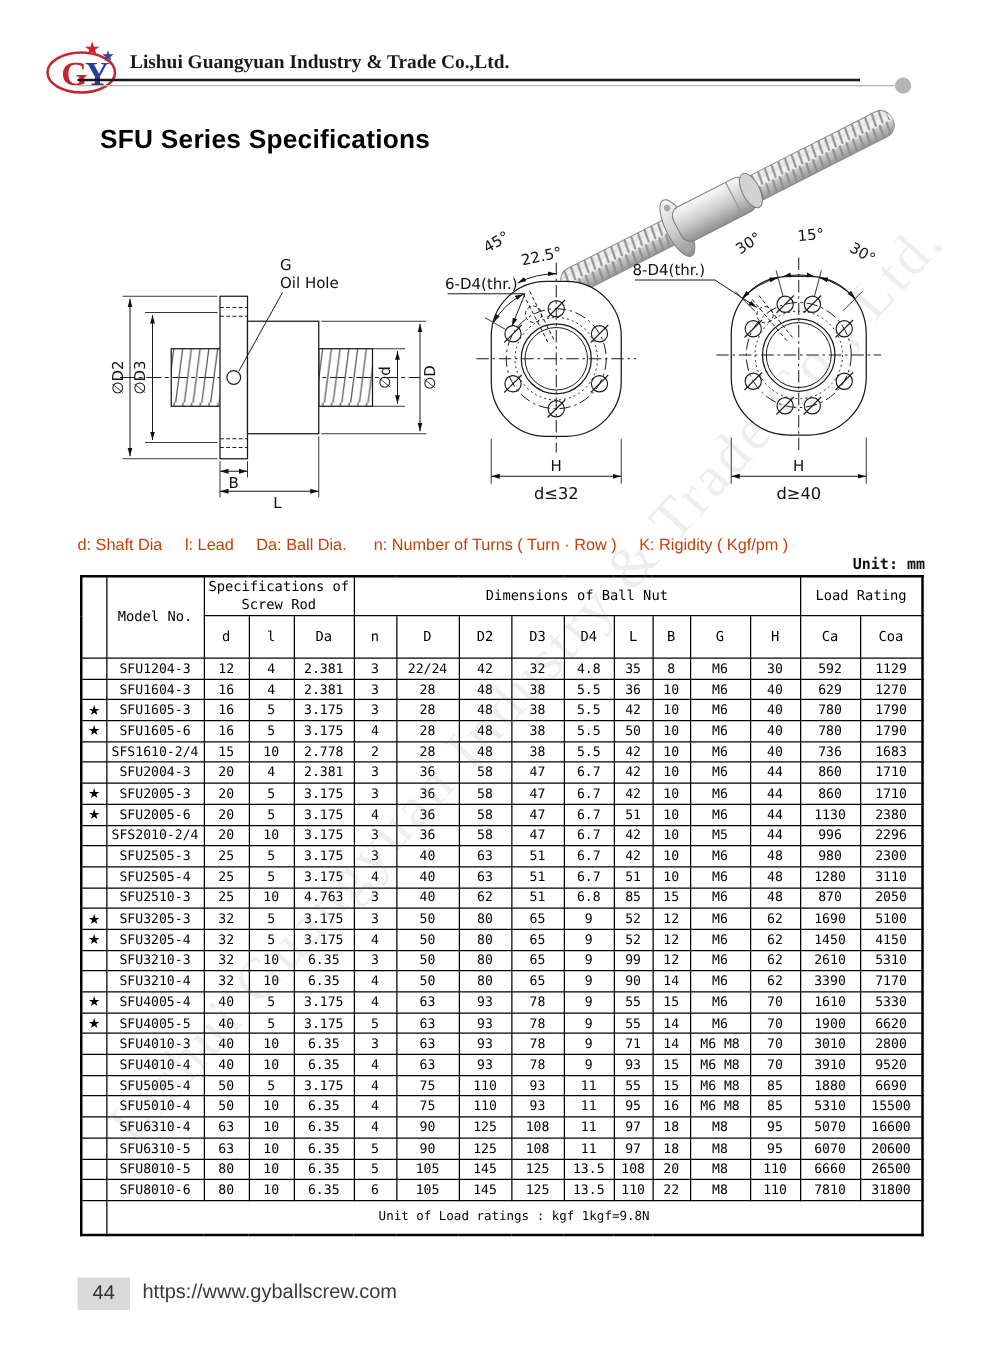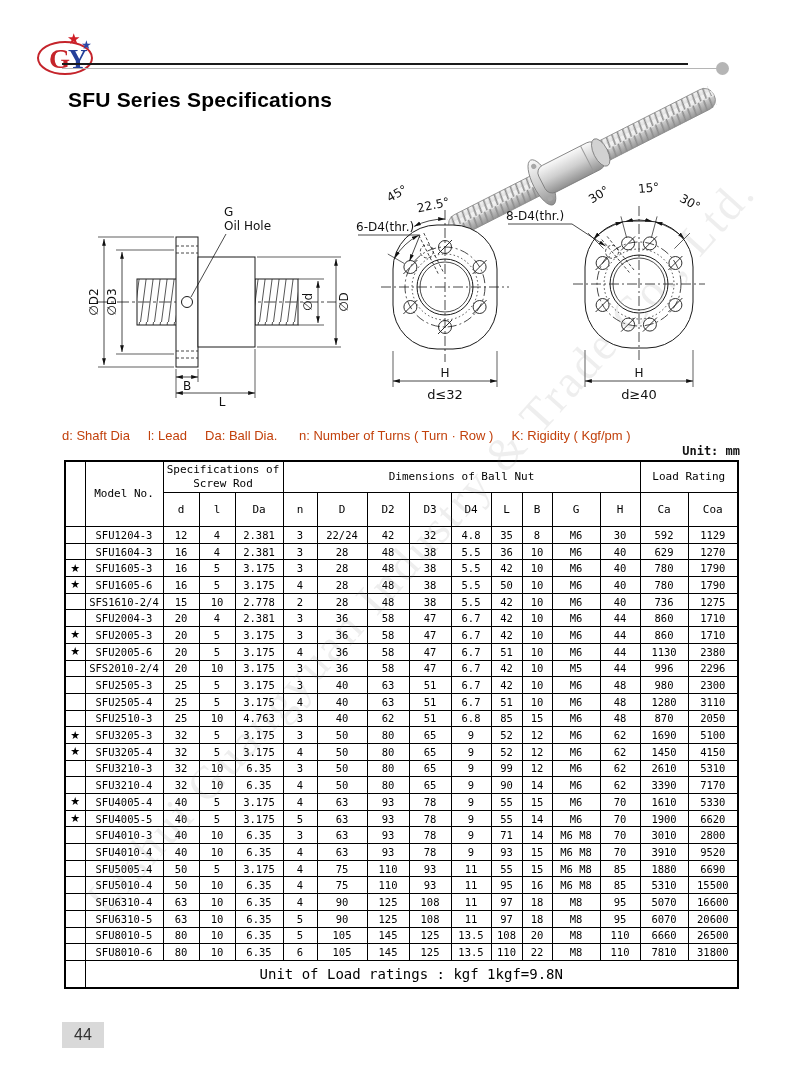--- a/index.html
+++ b/index.html
@@ -10,21 +10,21 @@
   .logo { position:absolute; left:34px; top:30px; width:72px; height:48px; }
   .logo .lg { font:bold 27px "Liberation Serif", serif; fill:#c5242b; }
   .logo .ly { font:bold 27px "Liberation Serif", serif; fill:#24409a; }
   .logo .ls1 { font:15px "DejaVu Sans", sans-serif; fill:#d01f27; }
   .logo .ls2 { font:12px "DejaVu Sans", sans-serif; fill:#2b46a5; }
   .company { position:absolute; left:104px; top:41px; font:bold 15.5px "Liberation Serif", serif; color:#1a1a1a; }
   .rule-black { position:absolute; left:62px; top:63px; width:626px; height:2.4px; background:#1a1a1a; }
   .rule-gray  { position:absolute; left:62px; top:67.6px; width:655px; height:1.4px; background:#b5b5b5; }
   .rule-dot   { position:absolute; left:716px; top:62px; width:13px; height:13px; border-radius:50%; background:#b5b5b5; }
 
-  .title { position:absolute; left:64px; top:84px; margin:4px; font:bold 21px "Liberation Sans", sans-serif;
+  .title { position:absolute; left:64px; top:84px; margin:16px; font:bold 21px "Liberation Sans", sans-serif;
            letter-spacing:0.2px; color:#000; }
 
   .watermark { position:absolute; left:95px; top:880px; transform:rotate(-48deg); transform-origin:0 50%;
                font:46px "Liberation Serif", serif; letter-spacing:3px; color:rgba(125,125,125,0.13);
                white-space:nowrap; pointer-events:none; z-index:6; }
 
   .photo    { position:absolute; left:430px; top:74px; width:320px; height:168px; }
   .drawings { position:absolute; left:40px;  top:170px; width:720px; height:250px; }
   .drawings text { font:12px "DejaVu Sans", sans-serif; fill:#111; }
   .drawings text.cond { font-size:13px; }
@@ -38,40 +38,41 @@
           border-collapse:collapse; table-layout:fixed;
           font-family:"DejaVu Sans Mono","DejaVu Sans",monospace; font-size:10.5px; color:#000;
           border:2px solid #000; }
   .spec th, .spec td { border:1px solid #000; text-align:center; vertical-align:middle; padding:0;
                        white-space:nowrap; overflow:hidden; }
   .spec thead th { font-weight:normal; font-size:11px; line-height:1.25; white-space:normal; }
   .spec thead tr.grp th { height:30px; }
   .spec thead tr.sub th { height:33px; }
   .spec tbody td { height:15.7px; }
   .spec tbody td.star-cell { font-family:"DejaVu Sans", sans-serif; font-size:11px; }
-  .spec tfoot td { height:26px; font-size:14px; }
+  .spec tfoot td { height:26px; font-size:10px; }
 
   .note { position:absolute; left:64px; top:1002px; font:12.5px "DejaVu Sans Mono","DejaVu Sans",monospace;
           font-weight:600; color:#000; }
   .pagenum { position:absolute; left:62px; top:1022px; width:42px; height:26px; background:#d9d9d9;
              font:16px "Liberation Sans", sans-serif; color:#333; text-align:center; line-height:26px; }
   .url { position:absolute; left:114px; top:1025px; font:16px "Liberation Sans", sans-serif; color:#3a3a3a; }
 </style>
 </head>
 <body>
 
 <div class="page">
 
   <svg class="logo" viewBox="0 0 72 48">
     <ellipse cx="31" cy="28" rx="27" ry="16" fill="none" stroke="#c5242b" stroke-width="2"></ellipse>
     <text class="lg" x="15" y="38">G</text>
     <text class="ly" x="34" y="38">Y</text>
     <text class="ls1" x="33" y="14">★</text>
     <text class="ls2" x="47" y="19">★</text>
   </svg>
+  <div class="company">Lishui Guangyuan Industry &amp; Trade Co.,Ltd.</div>
   <div class="rule-black"></div>
   <div class="rule-gray"></div>
   <div class="rule-dot"></div>
 
   <h1 class="title">SFU Series Specifications</h1>
 
   <div class="watermark">Lishui Guangyuan Industry &amp; Trade Co., Ltd.</div>
 
   <svg class="photo" viewBox="0 0 320 168">
     <defs>
@@ -371,21 +372,21 @@
           <td>2</td>
           <td>28</td>
           <td>48</td>
           <td>38</td>
           <td>5.5</td>
           <td>42</td>
           <td>10</td>
           <td>M6</td>
           <td>40</td>
           <td>736</td>
-          <td>1275</td>
+          <td>1683</td>
         </tr>
         <tr>
           <td class="star-cell"></td>
           <td>SFU2004-3</td>
           <td>20</td>
           <td>4</td>
           <td>2.381</td>
           <td>3</td>
           <td>36</td>
           <td>58</td>
@@ -761,13 +762,14 @@
       </tbody>
     <tfoot>
       <tr>
         <td></td>
         <td colspan="15">Unit of Load ratings : kgf  1kgf=9.8N</td>
       </tr>
     </tfoot>
   </table>
 
   <div class="pagenum">44</div>
+  <div class="url">https://www.gyballscrew.com</div>
 </div>
 
 </body></html>

